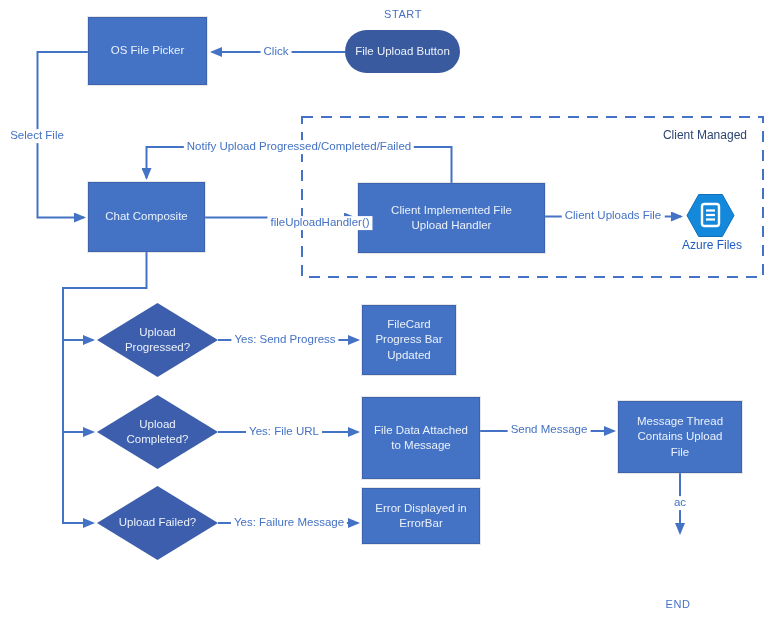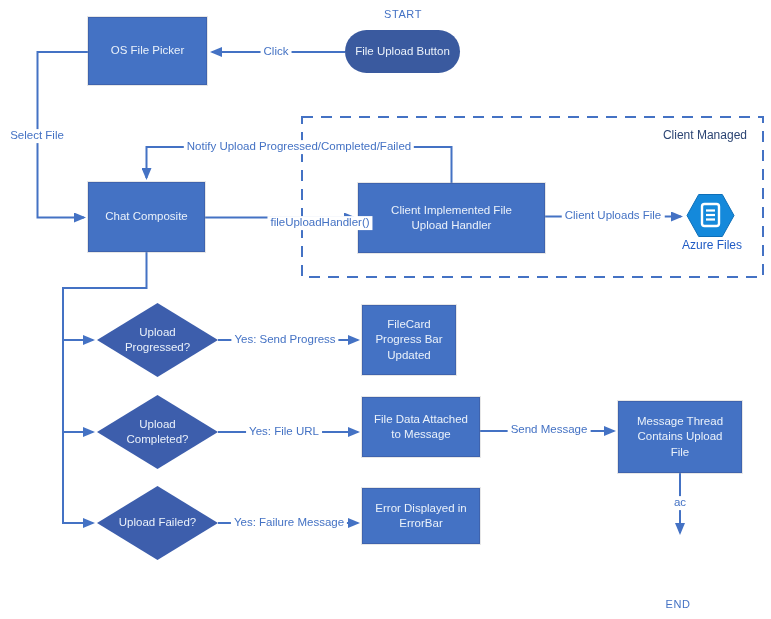--- a/index.html
+++ b/index.html
@@ -82,21 +82,21 @@
 
   <div class="node" style="left:88px;top:182px;width:117px;height:70px;">Chat Composite</div>
 
   <div class="node" style="left:358px;top:183px;width:187px;height:70px;padding:0 22px;">Client Implemented File Upload Handler</div>
 
   <div class="node diamond" style="left:97px;top:303px;width:121px;height:74px;">Upload Progressed?</div>
   <div class="node diamond" style="left:97px;top:395px;width:121px;height:74px;">Upload Completed?</div>
   <div class="node diamond" style="left:97px;top:486px;width:121px;height:74px;">Upload Failed?</div>
 
   <div class="node" style="left:362px;top:305px;width:94px;height:70px;">FileCard Progress Bar Updated</div>
-  <div class="node" style="left:362px;top:397px;width:118px;height:60px;">File Data Attached to Message</div>
+  <div class="node" style="left:362px;top:397px;width:118px;height:82px;">File Data Attached to Message</div>
   <div class="node" style="left:362px;top:488px;width:118px;height:56px;">Error Displayed in ErrorBar</div>
 
   <div class="node" style="left:618px;top:395px;width:124px;height:72px;margin-top:6px;">Message Thread Contains Upload File</div>
 
 
   <svg class="azure-icon" style="left:686px;top:193px;" width="49" height="45" viewBox="0 0 49 45">
     <polygon points="1,22.5 12.7,1.5 36.3,1.5 48,22.5 36.3,43.5 12.7,43.5" fill="#1489DB" stroke="#0E6FB8" stroke-width="1"></polygon>
     <rect x="16" y="11" width="17" height="22" rx="2.5" fill="none" stroke="#FFFFFF" stroke-width="2.4"></rect>
     <line x1="20" y1="17.5" x2="29" y2="17.5" stroke="#FFFFFF" stroke-width="2.2"></line>
     <line x1="20" y1="22" x2="29" y2="22" stroke="#FFFFFF" stroke-width="2.2"></line>

